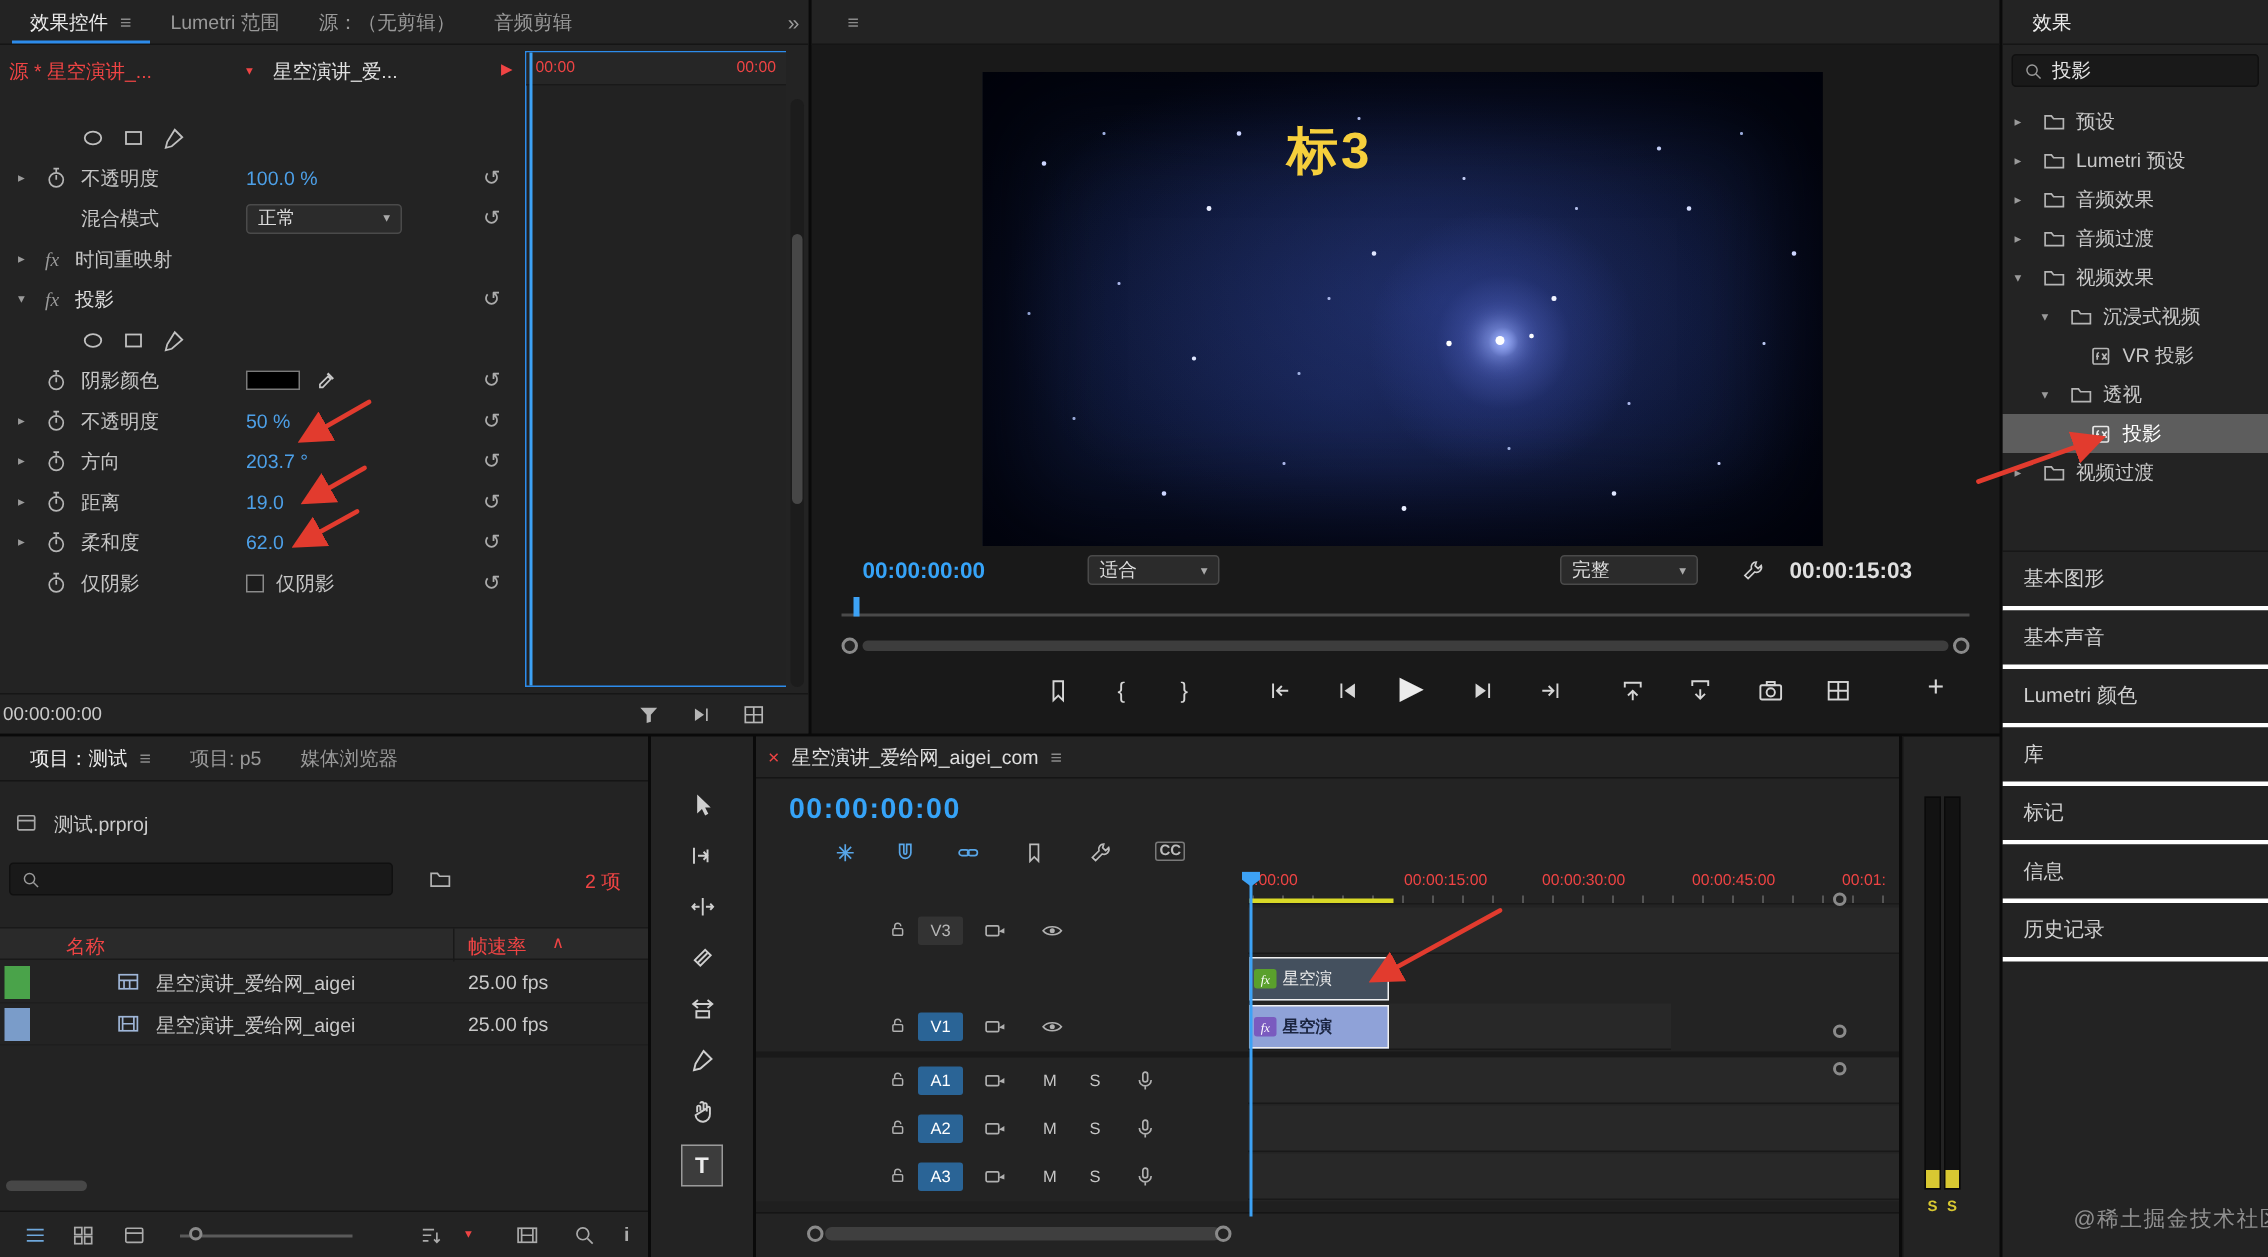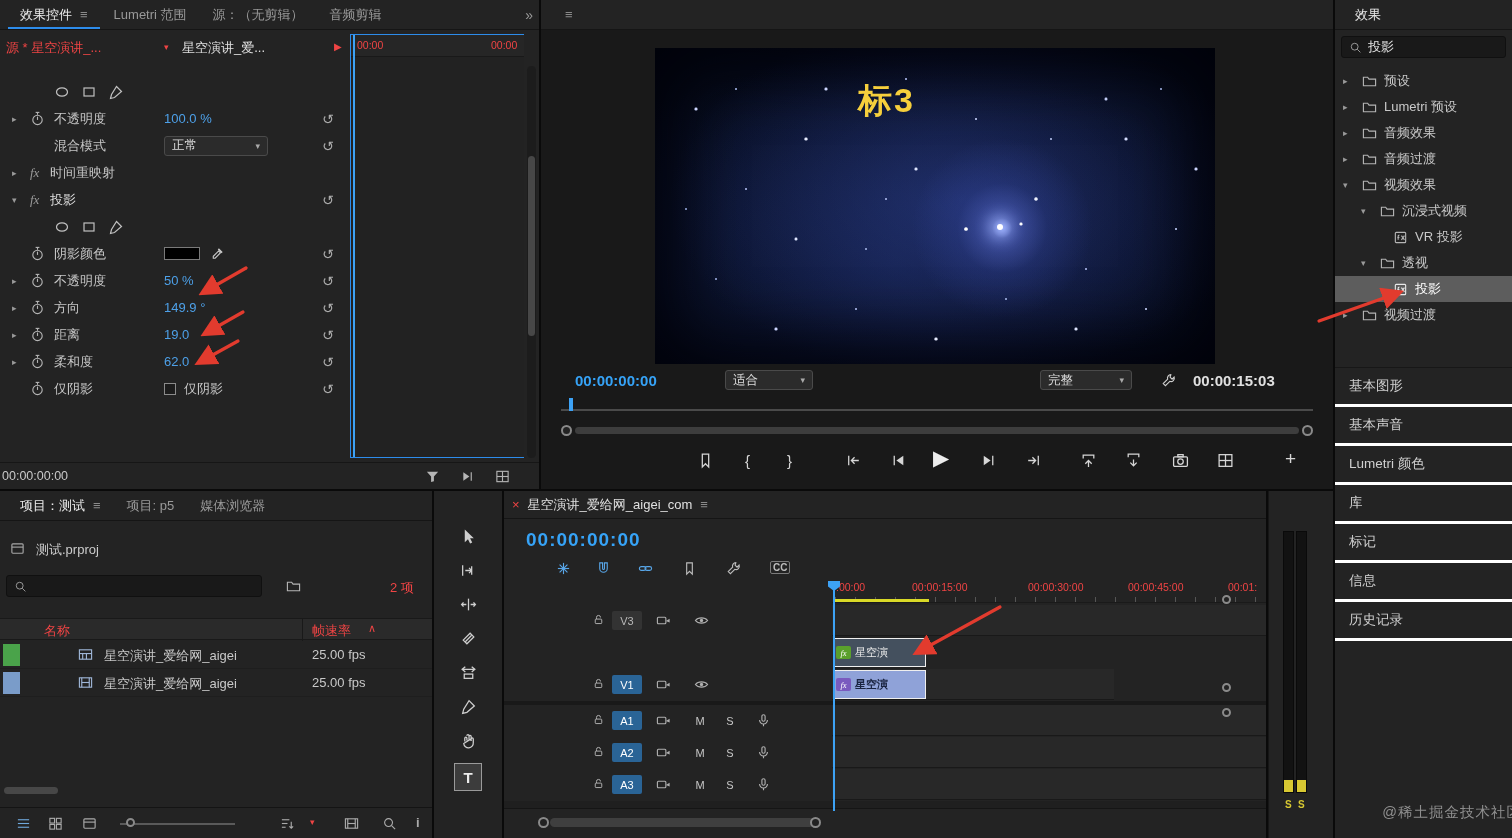--- a/index.html
+++ b/index.html
@@ -343,21 +343,21 @@
         <span class="lbl">不透明度</span>
         <span class="val">50 %</span>
         <span class="rst">↺</span>
       </div>
       <div class="ecrow">
         <span class="chev">▸</span>
         <svg class="ic sw">
             <use href="#i-stopwatch"></use>
           </svg>
         <span class="lbl">方向</span>
-        <span class="val">149.9 °</span>
+        <span class="val">203.7 °</span>
         <span class="rst">↺</span>
       </div>
       <div class="ecrow">
         <span class="chev">▸</span>
         <svg class="ic sw">
             <use href="#i-stopwatch"></use>
           </svg>
         <span class="lbl">距离</span>
         <span class="val">19.0</span>
         <span class="rst">↺</span>
@@ -735,21 +735,21 @@
     <svg class="ic p" style="left:178px;top:70px;color:#bdbdbd">
         <use href="#i-marker"></use>
       </svg>
     <svg class="ic p" style="left:222px;top:70px;color:#bdbdbd">
         <use href="#i-wrench"></use>
       </svg>
     <span class="p" style="left:266px;top:70px;color:#bdbdbd;font-size:10px;font-weight:bold;border:1px solid #7a7a7a;border-radius:2px;padding:0 2px">CC</span>
 
     <div class="p" style="left:328px;top:88px;width:434px;height:24px;border-bottom:1px solid #1a1a1a">
       <span class="p dim sm" style="left:4px;top:2px">:00:00</span>
-      <span class="p dim sm" style="left:80px;top:2px">00:00:15:00</span>
+      <span class="p dim sm" style="left:104px;top:2px">00:00:15:00</span>
       <span class="p dim sm" style="left:196px;top:2px">00:00:30:00</span>
       <span class="p dim sm" style="left:296px;top:2px">00:00:45:00</span>
       <span class="p dim sm" style="left:396px;top:2px">00:01:</span>
       <div class="tickband"></div>
     </div>
     <div class="p" style="left: 329px; top: 108px; width: 96px; height: 3px; background: rgb(217, 217, 39);"></div>
 
     <div class="p" style="left:0;top:114px;width:762px;height:31px">
       <div class="lane" style="top:0;height:31px"></div>
       <svg class="ic p" style="left:88px;top:8px;width:13px;height:13px;color:#b0b0b0">

